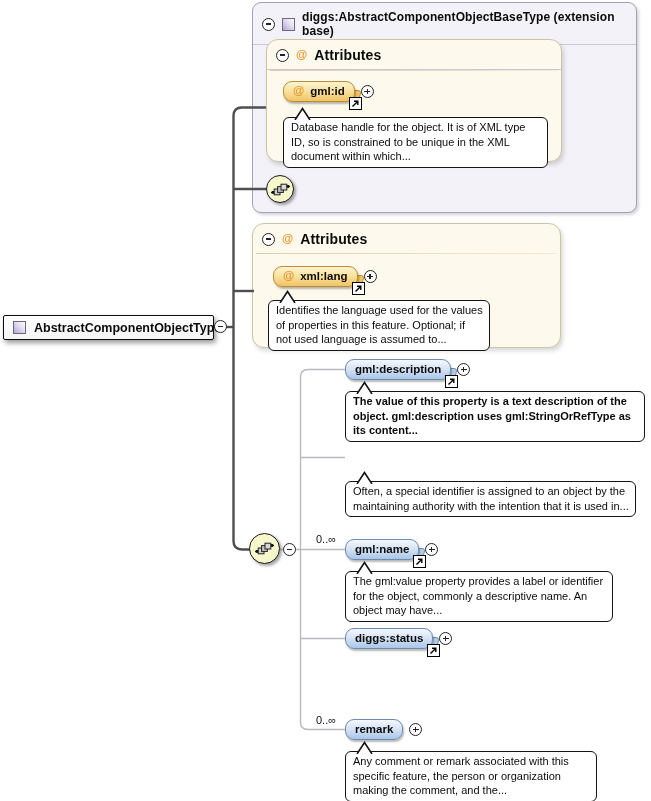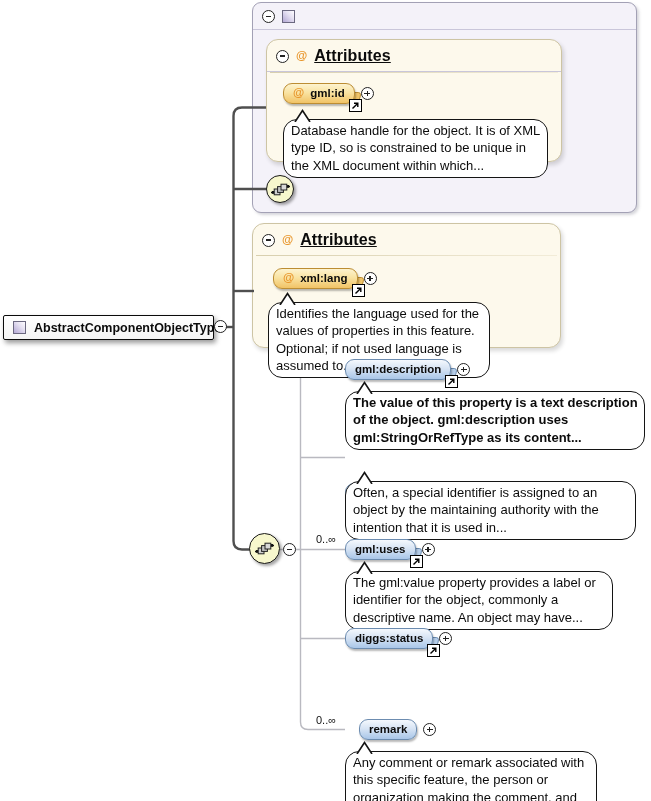--- a/index.html
+++ b/index.html
@@ -18,21 +18,21 @@
   }
   .extbox .boxhdr { border-bottom:1px solid #c9c6da; }
   .attrbox {
     position:absolute; background:#fdf9ec; border:1.2px solid #cdc4a4; border-radius:12px;
     box-shadow:2px 3px 4px rgba(0,0,0,0.15);
   }
   .attrbox1 { left:13px; top:36px; width:296px; height:123px; }
   .attrbox2 { left:252px; top:223px; width:309px; height:125px; }
   .boxhdr { display:flex; align-items:center; gap:7px; padding:7px 9px 6px; }
   .boxhdr .title { font-weight:bold; font-size:12px; letter-spacing:0.1px; }
-  .attrbox .boxhdr .title { font-size:16px;text-decoration:underline; }
+  .attrbox .boxhdr .title { font-size:14px; }
   .attrbox .sep { height:1px; margin:0 3px; background:linear-gradient(to right,#d8cfae,#f2ecd8); }
 
   
   .icirc {
     width:13px; height:13px; border:1.2px solid #222; border-radius:50%;
     background:#fff; position:relative; flex:0 0 13px; display:inline-block;
   }
   .icirc::before { content:""; position:absolute; left:2.6px; right:2.6px; top:50%; height:1.2px; margin-top:-0.6px; background:#222; }
   .icirc.plus::after { content:""; position:absolute; top:2.6px; bottom:2.6px; left:50%; width:1.2px; margin-left:-0.6px; background:#222; }
   .freefloat { position:absolute; z-index:6; }
@@ -73,22 +73,22 @@
   .linkbox {
     position:absolute; right:-7px; bottom:-8px; width:13px; height:13px; z-index:2;
     background:#fff; border:1.5px solid #000; display:flex; align-items:center; justify-content:center; cursor:pointer;
   }
   .chiprow .icirc { margin-left:6px; cursor:pointer; }
   .attrbox1 .chiprow { margin:10px 0 0 16px; }
   .attrbox2 .chiprow { margin:12px 0 0 20px; }
 
   
   .tt {
-    position:absolute; background:#fff; border:1.6px solid #141414; border-radius:14px;
-    padding:2px 6px 3px 7px; font-size:13px; line-height:1.33; z-index:3;
+    position:absolute; background:#fff; border:1.6px solid #141414; border-radius:6px;
+    padding:2px 6px 3px 7px; font-size:11px; line-height:1.33; z-index:3;
   }
   .attrbox .tt { position:relative; }
   .attrbox1 .tt { margin:15px 0 0 16px; width:265px; }
   .attrbox2 .tt { margin:13px 0 0 15px; width:222px; }
   .ttp { position:absolute; top:-11px; left:9px; width:20px; height:13px; }
 
   
   .seq {
     position:absolute; border-radius:50%; background:#f7f7cd; border:1.6px solid #1a1a1a;
     box-shadow:2px 2px 3px rgba(0,0,0,0.35); display:flex; align-items:center; justify-content:center;
@@ -102,20 +102,21 @@
 </style>
 </head>
 <body>
 
 <div id="stage">
 
   <div class="extbox">
     <div class="boxhdr">
       <span class="icirc"></span>
       <span class="psq"></span>
+      <span class="title">diggs:AbstractComponentObjectBaseType (extension base)</span>
     </div>
 
     <div class="attrbox attrbox1">
       <div class="boxhdr">
         <span class="icirc"></span>
         <span class="atsym">@</span>
         <span class="title">Attributes</span>
       </div>
       <div class="sep"></div>
       <div class="chiprow">
@@ -217,21 +218,21 @@
         <path d="M2,13 L9.5,1.5 L17,13" fill="#fff" stroke="#141414" stroke-width="1.6"></path>
       </svg>
     <div>Often, a special identifier is assigned to an object by the maintaining authority with the intention that it is used in...</div>
   </div>
 
   <div class="card" style="left:316px; top:533px;">0..∞</div>
   <div class="chiprow" style="left:345px; top:539px;">
     <span class="chipwrap">
       <span class="fold elem-fold"></span>
       <span class="chip elem-chip">
-          <span>gml:uses</span>
+          <span>gml:name</span>
         </span>
       <span class="linkbox">
         <svg width="9" height="9" viewBox="0 0 9 9">
             <path d="M1.5,7.5 L6.6,2.4 M3,2.2 H6.8 V6" stroke="#000" stroke-width="1.4" fill="none"></path>
           </svg>
       </span>
     </span>
     <span class="icirc plus"></span>
   </div>
   <div class="tt" style="left:345px; top:571px; width:268px;">
@@ -250,21 +251,21 @@
       <span class="linkbox">
         <svg width="9" height="9" viewBox="0 0 9 9">
             <path d="M1.5,7.5 L6.6,2.4 M3,2.2 H6.8 V6" stroke="#000" stroke-width="1.4" fill="none"></path>
           </svg>
       </span>
     </span>
     <span class="icirc plus"></span>
   </div>
 
   <div class="card" style="left:316px; top:714px;">0..∞</div>
-  <div class="chiprow" style="left:359px; top:719px;">
+  <div class="chiprow" style="left:345px; top:719px;">
     <span class="chipwrap">
       <span class="chip elem-chip">
           <span>remark</span>
         </span>
     </span>
     <span class="icirc plus"></span>
   </div>
   <div class="tt" style="left:345px; top:751px; width:252px;">
     <svg class="ttp" viewBox="0 0 20 13">
         <path d="M2,13 L9.5,1.5 L17,13" fill="#fff" stroke="#141414" stroke-width="1.6"></path>

